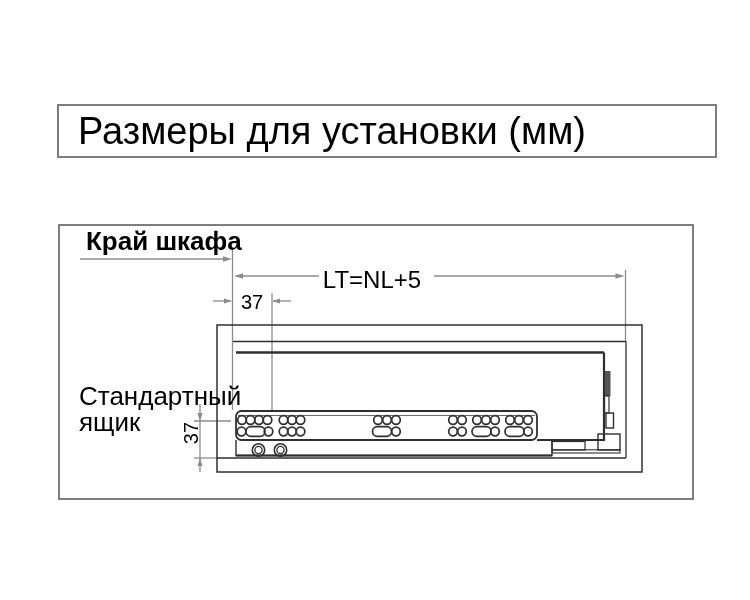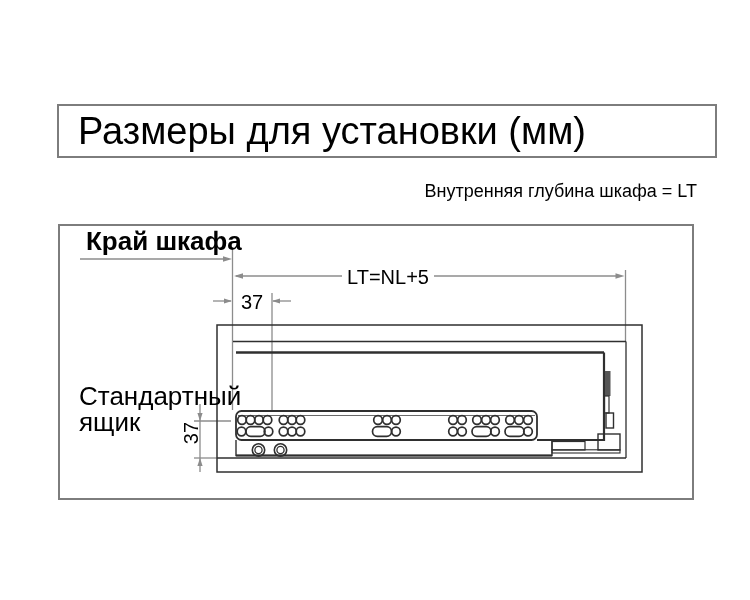--- a/index.html
+++ b/index.html
@@ -18,38 +18,37 @@
   #legend-left{left:57px;}
   #legend-right{right:53px;}
   #diagram-panel{
     left:58px;top:224px;width:632px;height:272px;
     border:2px solid #7d7d7d;
   }
   #drawing{left:0;top:0;width:750px;height:600px;pointer-events:none;}
   .lbl{position:absolute;white-space:nowrap;}
   #cabinet-edge-label{left:86px;top:226px;font-size:26px;font-weight:bold;}
   #drawer-label{left:79px;top:383px;width:140px;font-size:26px;line-height:26px;white-space:normal;}
-  #dim-lt-label{left:388px;top:266px;font-size:20px;transform:translateX(-50%);background:#ffffff;padding:0 4px;}
+  #dim-lt-label{left:372px;top:266px;font-size:24px;transform:translateX(-50%);background:#ffffff;padding:0 4px;}
   #dim-37h-label{left:252px;top:291px;font-size:20px;transform:translateX(-50%);}
   #dim-37v-label{left:176px;top:421px;width:30px;height:24px;font-size:20px;
     display:flex;align-items:center;justify-content:center;transform:rotate(-90deg);}
   .dim{stroke:#8c8c8c;stroke-width:1.3;fill:none;}
   .dimfill{fill:#8c8c8c;stroke:none;}
   .dk{stroke:#2f2f2f;fill:none;}
 </style>
 </head>
 <body>
 
 <div id="stage">
 
   <div id="title-box" class="abs">
     <span class="t">Размеры для установки (мм)</span>
   </div>
 
-  <div id="legend-right" class="abs legend">Внутренняя глубина шкафа = LT</div>
 
   <div id="diagram-panel" class="abs"></div>
 
   <svg id="drawing" class="abs" width="750" height="600" viewBox="0 0 750 600" xmlns="http://www.w3.org/2000/svg">
 
     <g>
       <path class="dim" d="M80,259 H224"></path>
       <polygon class="dimfill" points="232,259 223,256.2 223,261.8"></polygon>
       <path class="dim" d="M232.5,247 V410"></path>
 

